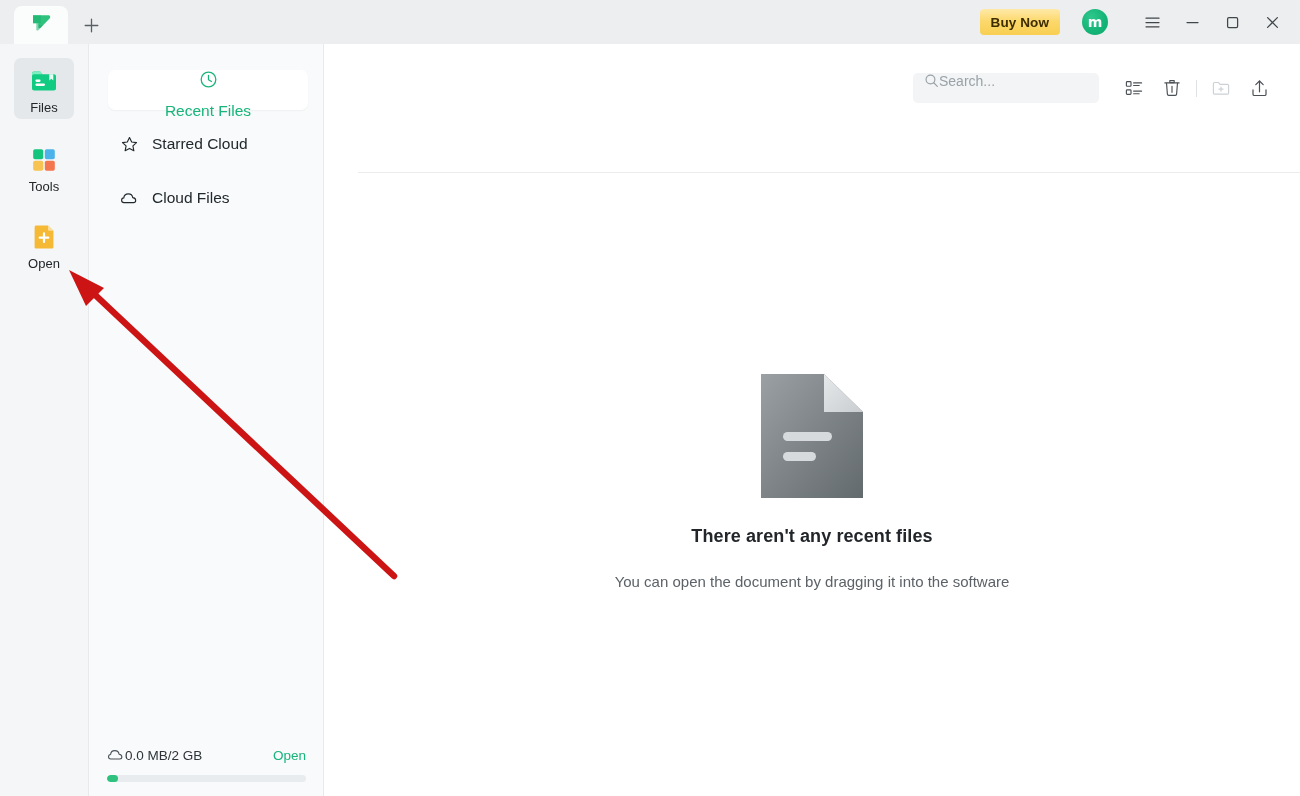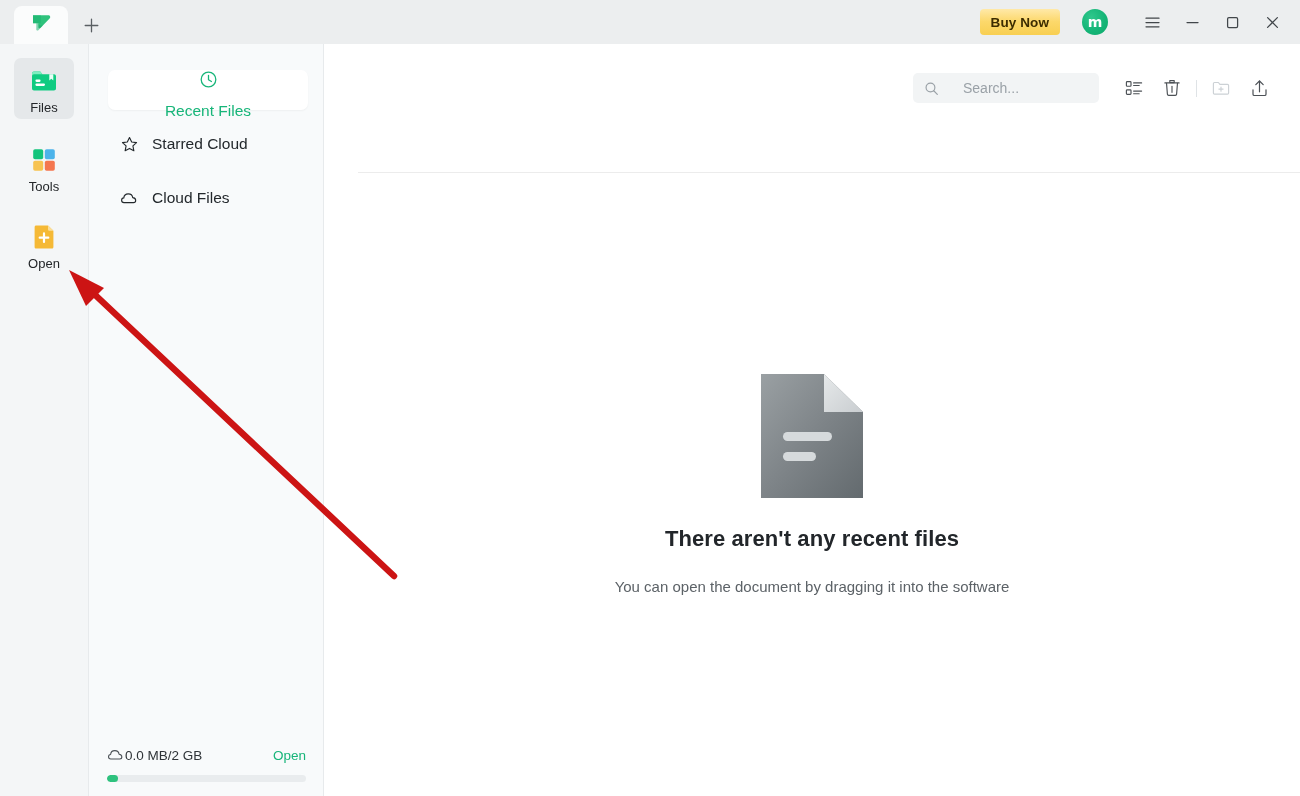--- a/index.html
+++ b/index.html
@@ -151,21 +151,21 @@
   }
   .toolbar {
     position: absolute; left: 0; top: 0;
     width: 976px; height: 88px;
     display: flex; align-items: center; justify-content: flex-end;
     padding-right: 22px;
   }
   .search {
     width: 186px; height: 30px;
     background: #f2f4f5; border-radius: 5px;
-    display: flex; align-items: center; gap: 24px;
+    display: flex; align-items: flex-start; gap: 0;
     padding: 0 11px;
     margin-right: 16px;
   }
   .search-ico { width: 15px; height: 15px; flex:0 0 15px; display:block; color:#9aa1a7; }
   .search input {
     border: 0; outline: 0; background: transparent;
     font-family: "Liberation Sans", sans-serif;
     font-size: 14px; color: #3a4046; width: 100%;
   }
   .search input::placeholder { color: #9aa1a7; }
@@ -187,21 +187,21 @@
 
   
   .empty {
     position: absolute; left: 0; top: 330px;
     width: 976px;
     display: flex; flex-direction: column; align-items: center;
   }
   .doc-ico { width: 102px; height: 124px; display:block; }
   .empty-title {
     margin-top: 28px;
-    font-size: 22px; font-weight: 700; color: #22262a;
+    font-size: 18px; font-weight: 700; color: #22262a;
     letter-spacing: 0.1px;
   }
   .empty-sub {
     margin-top: 26px;
     font-size: 15px; color: #5b6view;
     color: #5c6267;
   }
 
   
   .annot {

